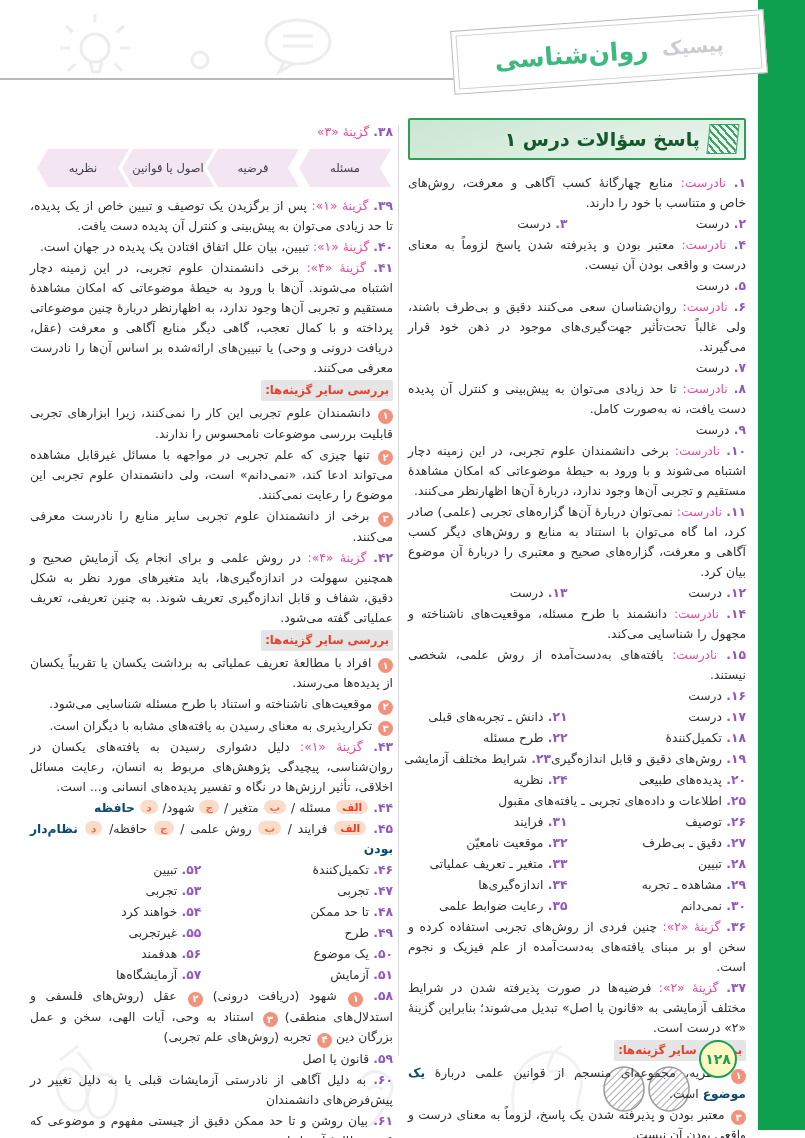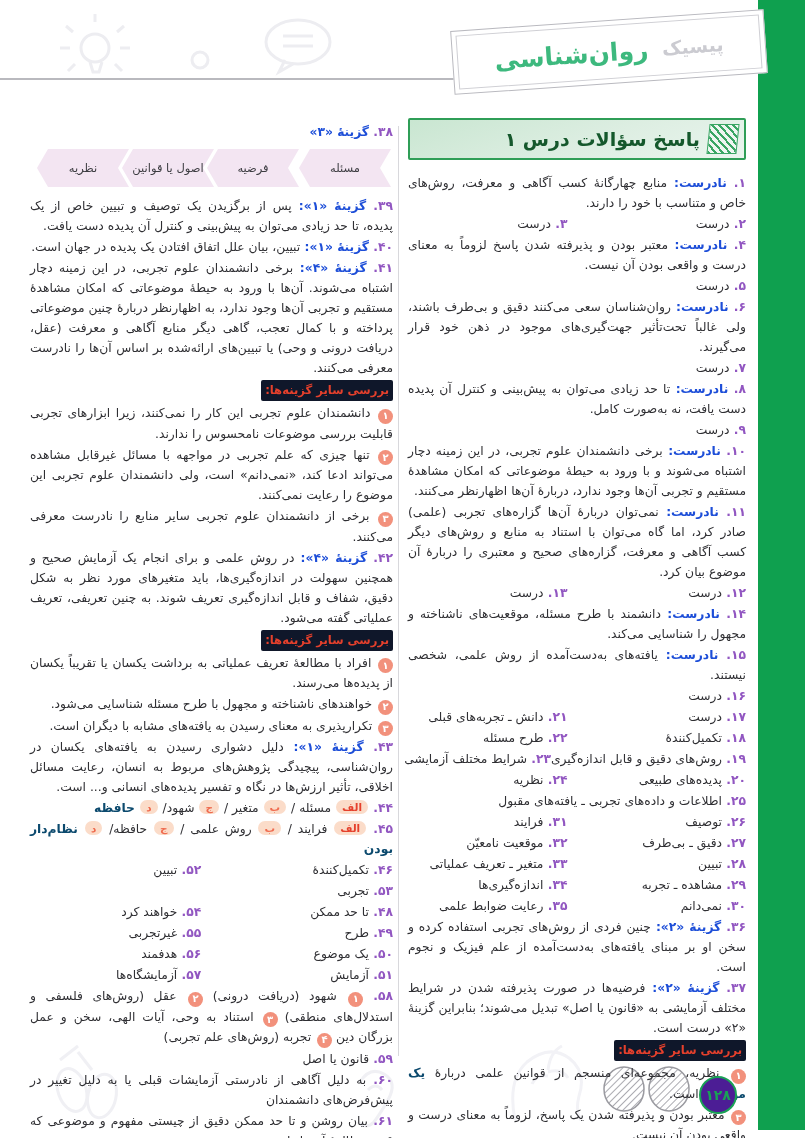--- a/index.html
+++ b/index.html
@@ -37,27 +37,27 @@
     width:28px;height:28px;flex:0 0 auto;transform:skewX(-6deg);
     border:1px solid #3aa664;
     background:repeating-linear-gradient(45deg,#3aa664 0,#3aa664 2px,#eef6f1 2px,#eef6f1 5px);
   }
   .header-title{color:#15582c;font-weight:bold;font-size:19px;line-height:1;}
   
   .content{margin-top:13px;font-size:12.3px;line-height:20px;text-align:justify;}
   .col-left .content{margin-top:0;}
   .blk{margin:0 0 1px;}
   .num{color:#9156c1;font-weight:bold;}
-  .lbl{font-weight:bold;color:#1d4ed8;}
+  .lbl{font-weight:normal;color:#ec4899;}
   .bold{font-weight:bold;color:#0c4a6e;}
   .pairrow{display:flex;}
   .pairrow .cell-a{flex:1.12;white-space:nowrap;overflow:visible;}
   .pairrow .cell-b{flex:1;white-space:nowrap;overflow:visible;}
   .revwrap{margin:2px 0 2px;line-height:18px;}
-  .rev{display:inline-block;background:#0f172a;color:#e5402c;font-weight:bold;font-size:11.6px;padding:1px 4px 2px;border-radius:2px;}
+  .rev{display:inline-block;background:#e5e5e5;color:#e5402c;font-weight:bold;font-size:11.6px;padding:1px 4px 2px;border-radius:2px;}
   .obadge{
     display:inline-flex;align-items:center;justify-content:center;
     width:15px;height:15px;border-radius:50%;background:#f2917c;color:#fff;
     font-size:10px;font-weight:bold;vertical-align:-2px;margin-left:2px;
   }
   .pill{
     display:inline-block;background:#fbdcc9;color:#ef6a4e;font-weight:bold;
     font-size:10.5px;line-height:14px;padding:0 6px;border-radius:8px;
     vertical-align:1px;margin:0 1px;
   }
@@ -67,22 +67,22 @@
   .chev{
     flex:0 0 auto;width:92px;height:38px;line-height:38px;text-align:center;
     font-size:11.5px;color:#3d3d42;background:#f3e5f2;
     clip-path:polygon(100% 0,12% 0,0 50%,12% 100%,100% 100%,88% 50%);
     filter:drop-shadow(0.6px 0.6px 0 #bd94c8) drop-shadow(-0.6px -0.6px 0 #bd94c8);
     margin-left:-7px;
   }
   .chev:first-child{margin-left:0;}
   
   .page-circle{
-    position:absolute;left:699px;top:1076px;width:34px;height:34px;z-index:2;
-    border:2px solid #1aa156;border-radius:50%;background:#4c1d95;
+    position:absolute;left:699px;top:1040px;width:34px;height:34px;z-index:2;
+    border:2px solid #1aa156;border-radius:50%;background:#fef9c3;
     display:flex;align-items:center;justify-content:center;
     color:#1aa156;font-weight:bold;font-size:14px;
   }
   .doodles{position:absolute;inset:0;z-index:0;}
 </style>
 </head>
 <body>
 
 <svg class="doodles" width="805" height="1138" viewBox="0 0 805 1138" xmlns="http://www.w3.org/2000/svg">
   <defs>
@@ -219,30 +219,31 @@
       <div class="blk"><span class="num">۳۹. </span><span class="lbl">گزینهٔ «۱»: </span><span>پس از برگزیدن یک توصیف و تبیین خاص از یک پدیده، تا حد زیادی می‌توان به پیش‌بینی و کنترل آن پدیده دست یافت.</span></div>
       <div class="blk"><span class="num">۴۰. </span><span class="lbl">گزینهٔ «۱»: </span><span>تبیین، بیان علل اتفاق افتادن یک پدیده در جهان است.</span></div>
       <div class="blk"><span class="num">۴۱. </span><span class="lbl">گزینهٔ «۴»: </span><span>برخی دانشمندان علوم تجربی، در این زمینه دچار اشتباه می‌شوند. آن‌ها با ورود به حیطهٔ موضوعاتی که امکان مشاهدهٔ مستقیم و تجربی آن‌ها وجود ندارد، به اظهارنظر دربارهٔ چنین موضوعاتی پرداخته و با کمال تعجب، گاهی دیگر منابع آگاهی و معرفت (عقل، دریافت درونی و وحی) یا تبیین‌های ارائه‌شده بر اساس آن‌ها را نادرست معرفی می‌کنند.</span></div>
       <div class="revwrap"><span class="rev">بررسی سایر گزینه‌ها:</span></div>
       <div class="blk"><span class="obadge">۱</span> <span>دانشمندان علوم تجربی این کار را نمی‌کنند، زیرا ابزارهای تجربی قابلیت بررسی موضوعات نامحسوس را ندارند.</span></div>
       <div class="blk"><span class="obadge">۲</span> <span>تنها چیزی که علم تجربی در مواجهه با مسائل غیرقابل مشاهده می‌تواند ادعا کند، «نمی‌دانم» است، ولی دانشمندان علوم تجربی این موضوع را رعایت نمی‌کنند.</span></div>
       <div class="blk"><span class="obadge">۳</span> <span>برخی از دانشمندان علوم تجربی سایر منابع را نادرست معرفی می‌کنند.</span></div>
       <div class="blk"><span class="num">۴۲. </span><span class="lbl">گزینهٔ «۴»: </span><span>در روش علمی و برای انجام یک آزمایش صحیح و همچنین سهولت در اندازه‌گیری‌ها، باید متغیرهای مورد نظر به شکل دقیق، شفاف و قابل اندازه‌گیری تعریف شوند. به چنین تعریفی، تعریف عملیاتی گفته می‌شود.</span></div>
       <div class="revwrap"><span class="rev">بررسی سایر گزینه‌ها:</span></div>
       <div class="blk"><span class="obadge">۱</span> <span>افراد با مطالعهٔ تعریف عملیاتی به برداشت یکسان یا تقریباً یکسان از پدیده‌ها می‌رسند.</span></div>
-      <div class="blk"><span class="obadge">۲</span> <span>خواهند‌های ناشناخته و مجهول با طرح مسئله شناسایی می‌شود.</span></div>
+      <div class="blk"><span class="obadge">۲</span> <span>موقعیت‌های ناشناخته و استناد با طرح مسئله شناسایی می‌شود.</span></div>
       <div class="blk"><span class="obadge">۳</span> <span>تکرارپذیری به معنای رسیدن به یافته‌های مشابه با دیگران است.</span></div>
       <div class="blk"><span class="num">۴۳. </span><span class="lbl">گزینهٔ «۱»: </span><span>دلیل دشواری رسیدن به یافته‌های یکسان در روان‌شناسی، پیچیدگی پژوهش‌های مربوط به انسان، رعایت مسائل اخلاقی، تأثیر ارزش‌ها در نگاه و تفسیر پدیده‌های انسانی و... است.</span></div>
       <div class="blk"><span class="num">۴۴. </span><span class="pill strong">الف</span><span> مسئله / </span><span class="pill">ب</span><span> متغیر / </span><span class="pill">ج</span><span> شهود/ </span><span class="pill">د</span><span class="bold"> حافظه</span></div>
       <div class="blk"><span class="num">۴۵. </span><span class="pill strong">الف</span><span> فرایند / </span><span class="pill">ب</span><span> روش علمی / </span><span class="pill">ج</span><span> حافظه/ </span><span class="pill">د</span><span class="bold"> نظام‌دار بودن</span></div>
       <div class="blk pairrow">
         <div class="cell-a"><span class="num">۴۶. </span><span>تکمیل‌کنندهٔ</span></div>
         <div class="cell-b"><span class="num">۵۲. </span><span>تبیین</span></div>
       </div>
       <div class="blk pairrow">
+        <div class="cell-a"><span class="num">۴۷. </span><span>تجربی</span></div>
         <div class="cell-b"><span class="num">۵۳. </span><span>تجربی</span></div>
       </div>
       <div class="blk pairrow">
         <div class="cell-a"><span class="num">۴۸. </span><span>تا حد ممکن</span></div>
         <div class="cell-b"><span class="num">۵۴. </span><span>خواهند کرد</span></div>
       </div>
       <div class="blk pairrow">
         <div class="cell-a"><span class="num">۴۹. </span><span>طرح</span></div>
         <div class="cell-b"><span class="num">۵۵. </span><span>غیرتجربی</span></div>
       </div>

